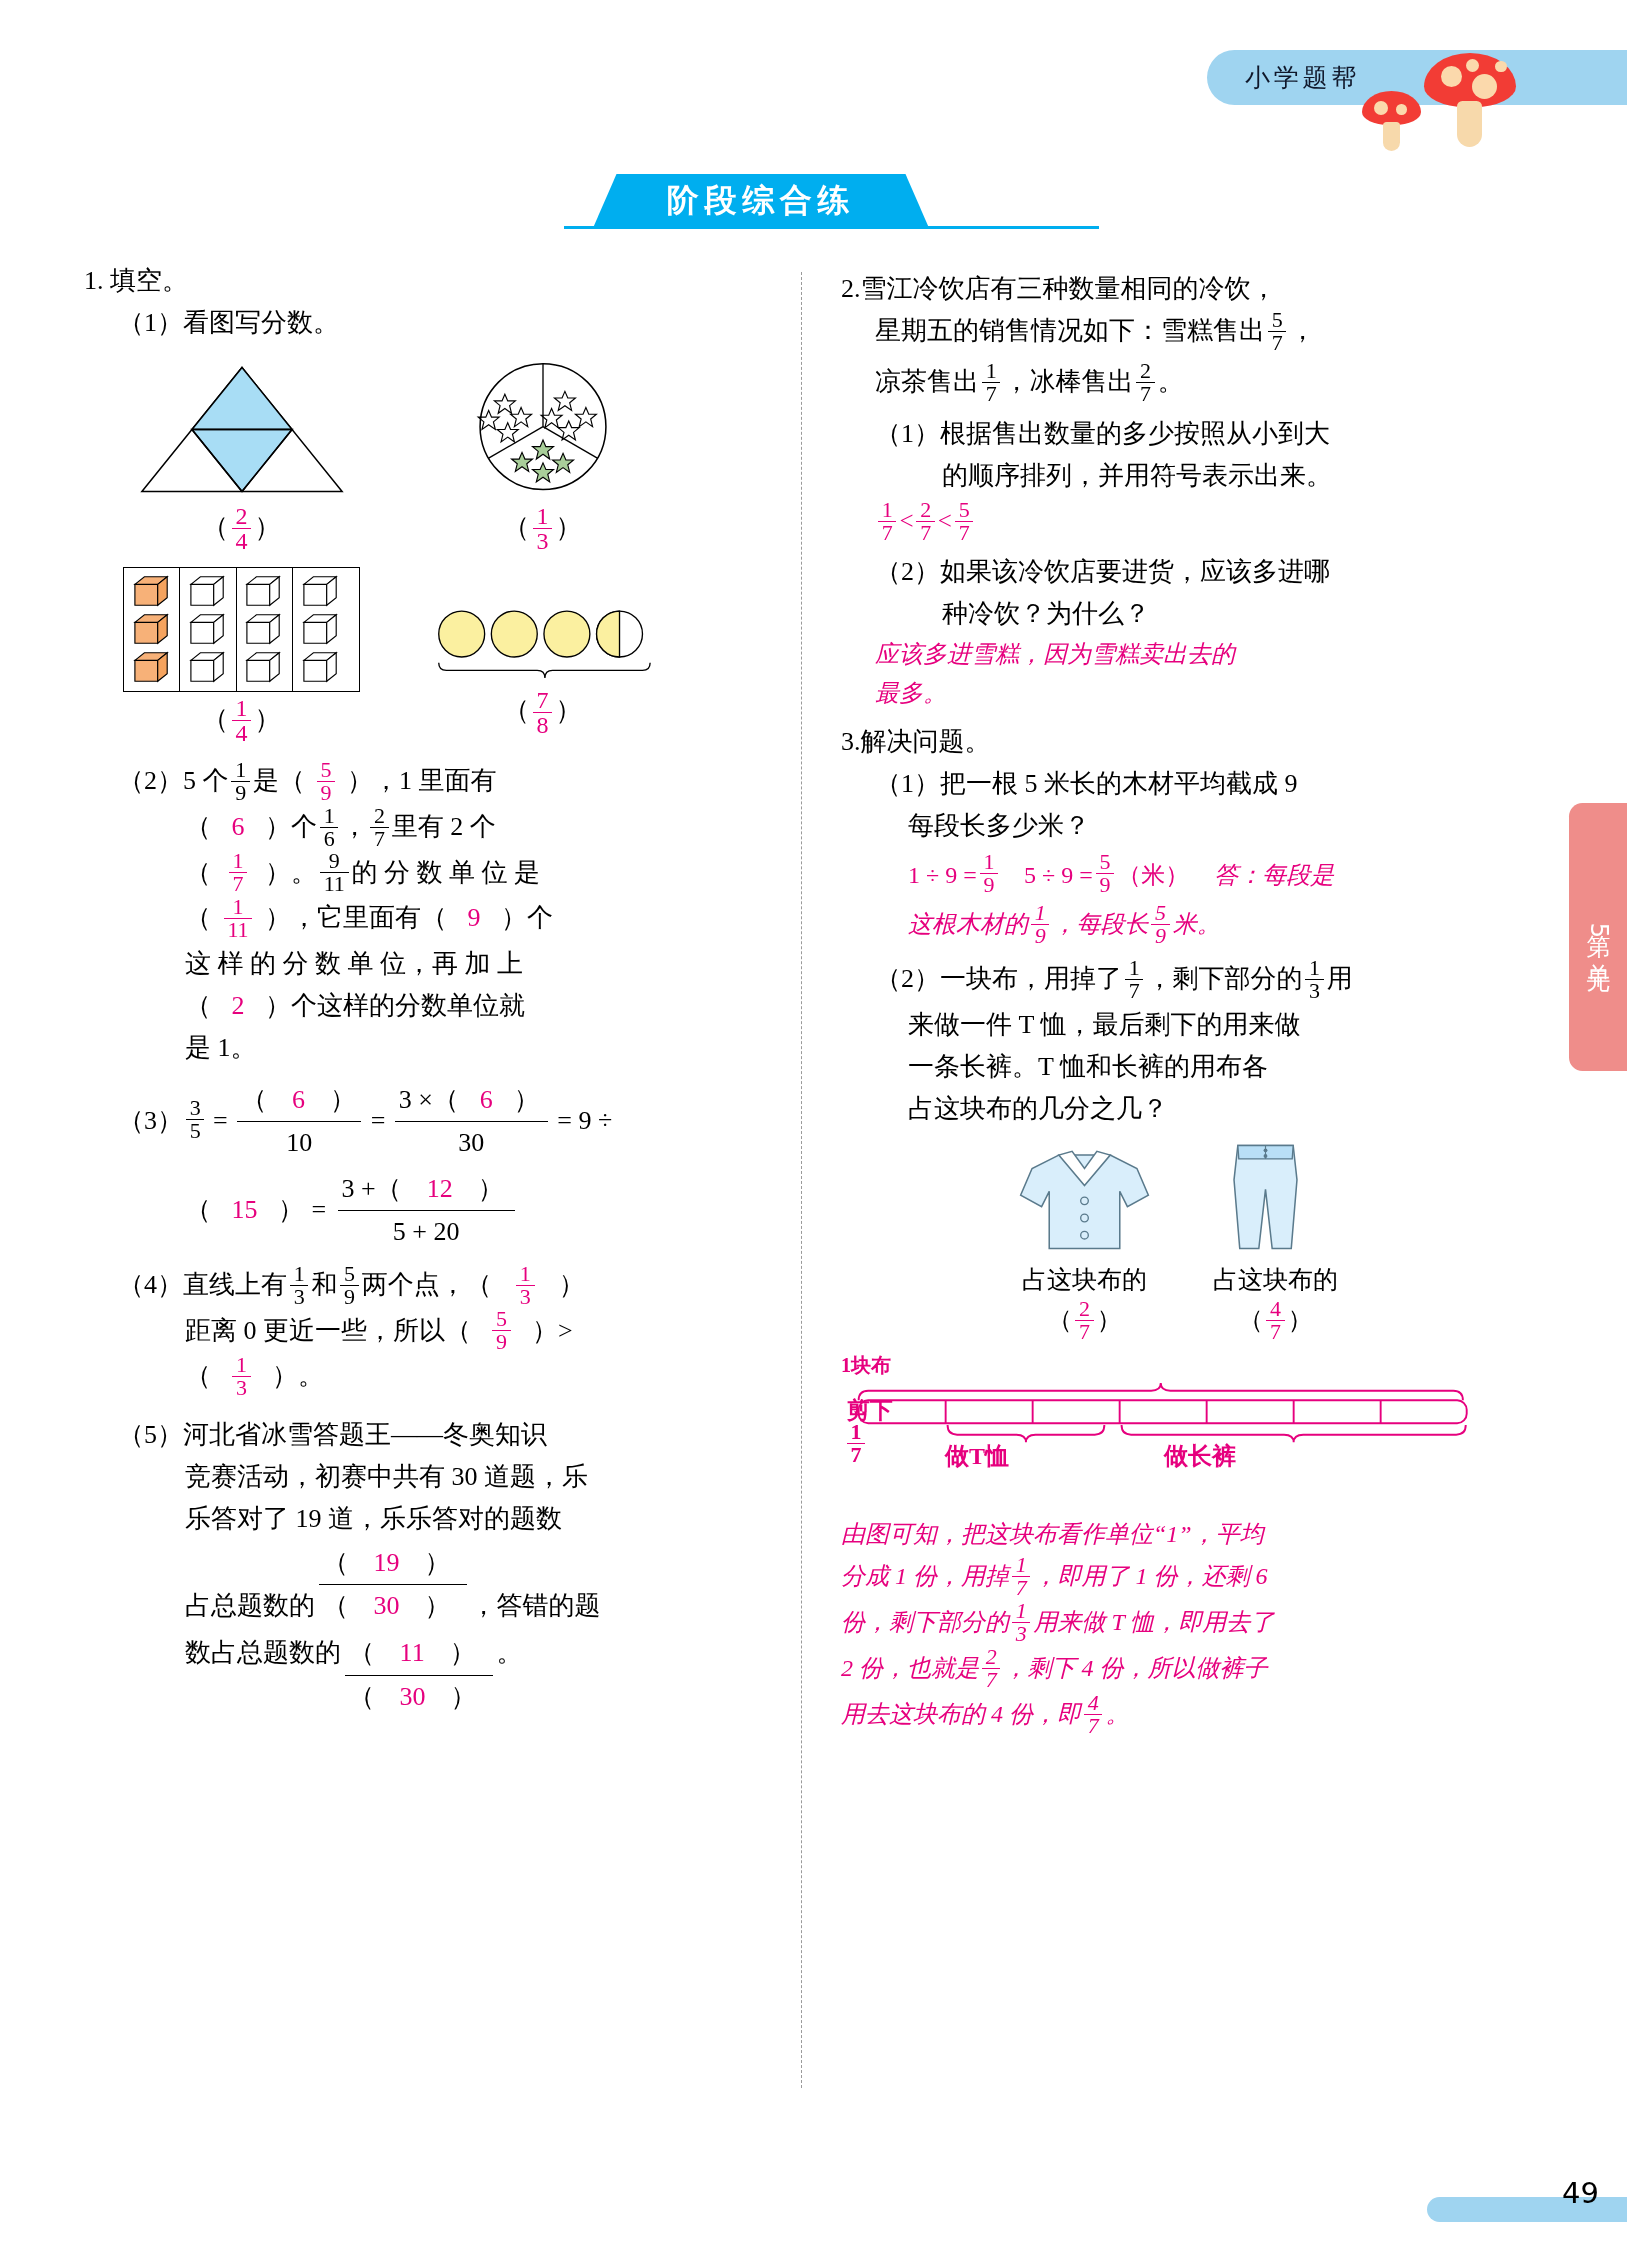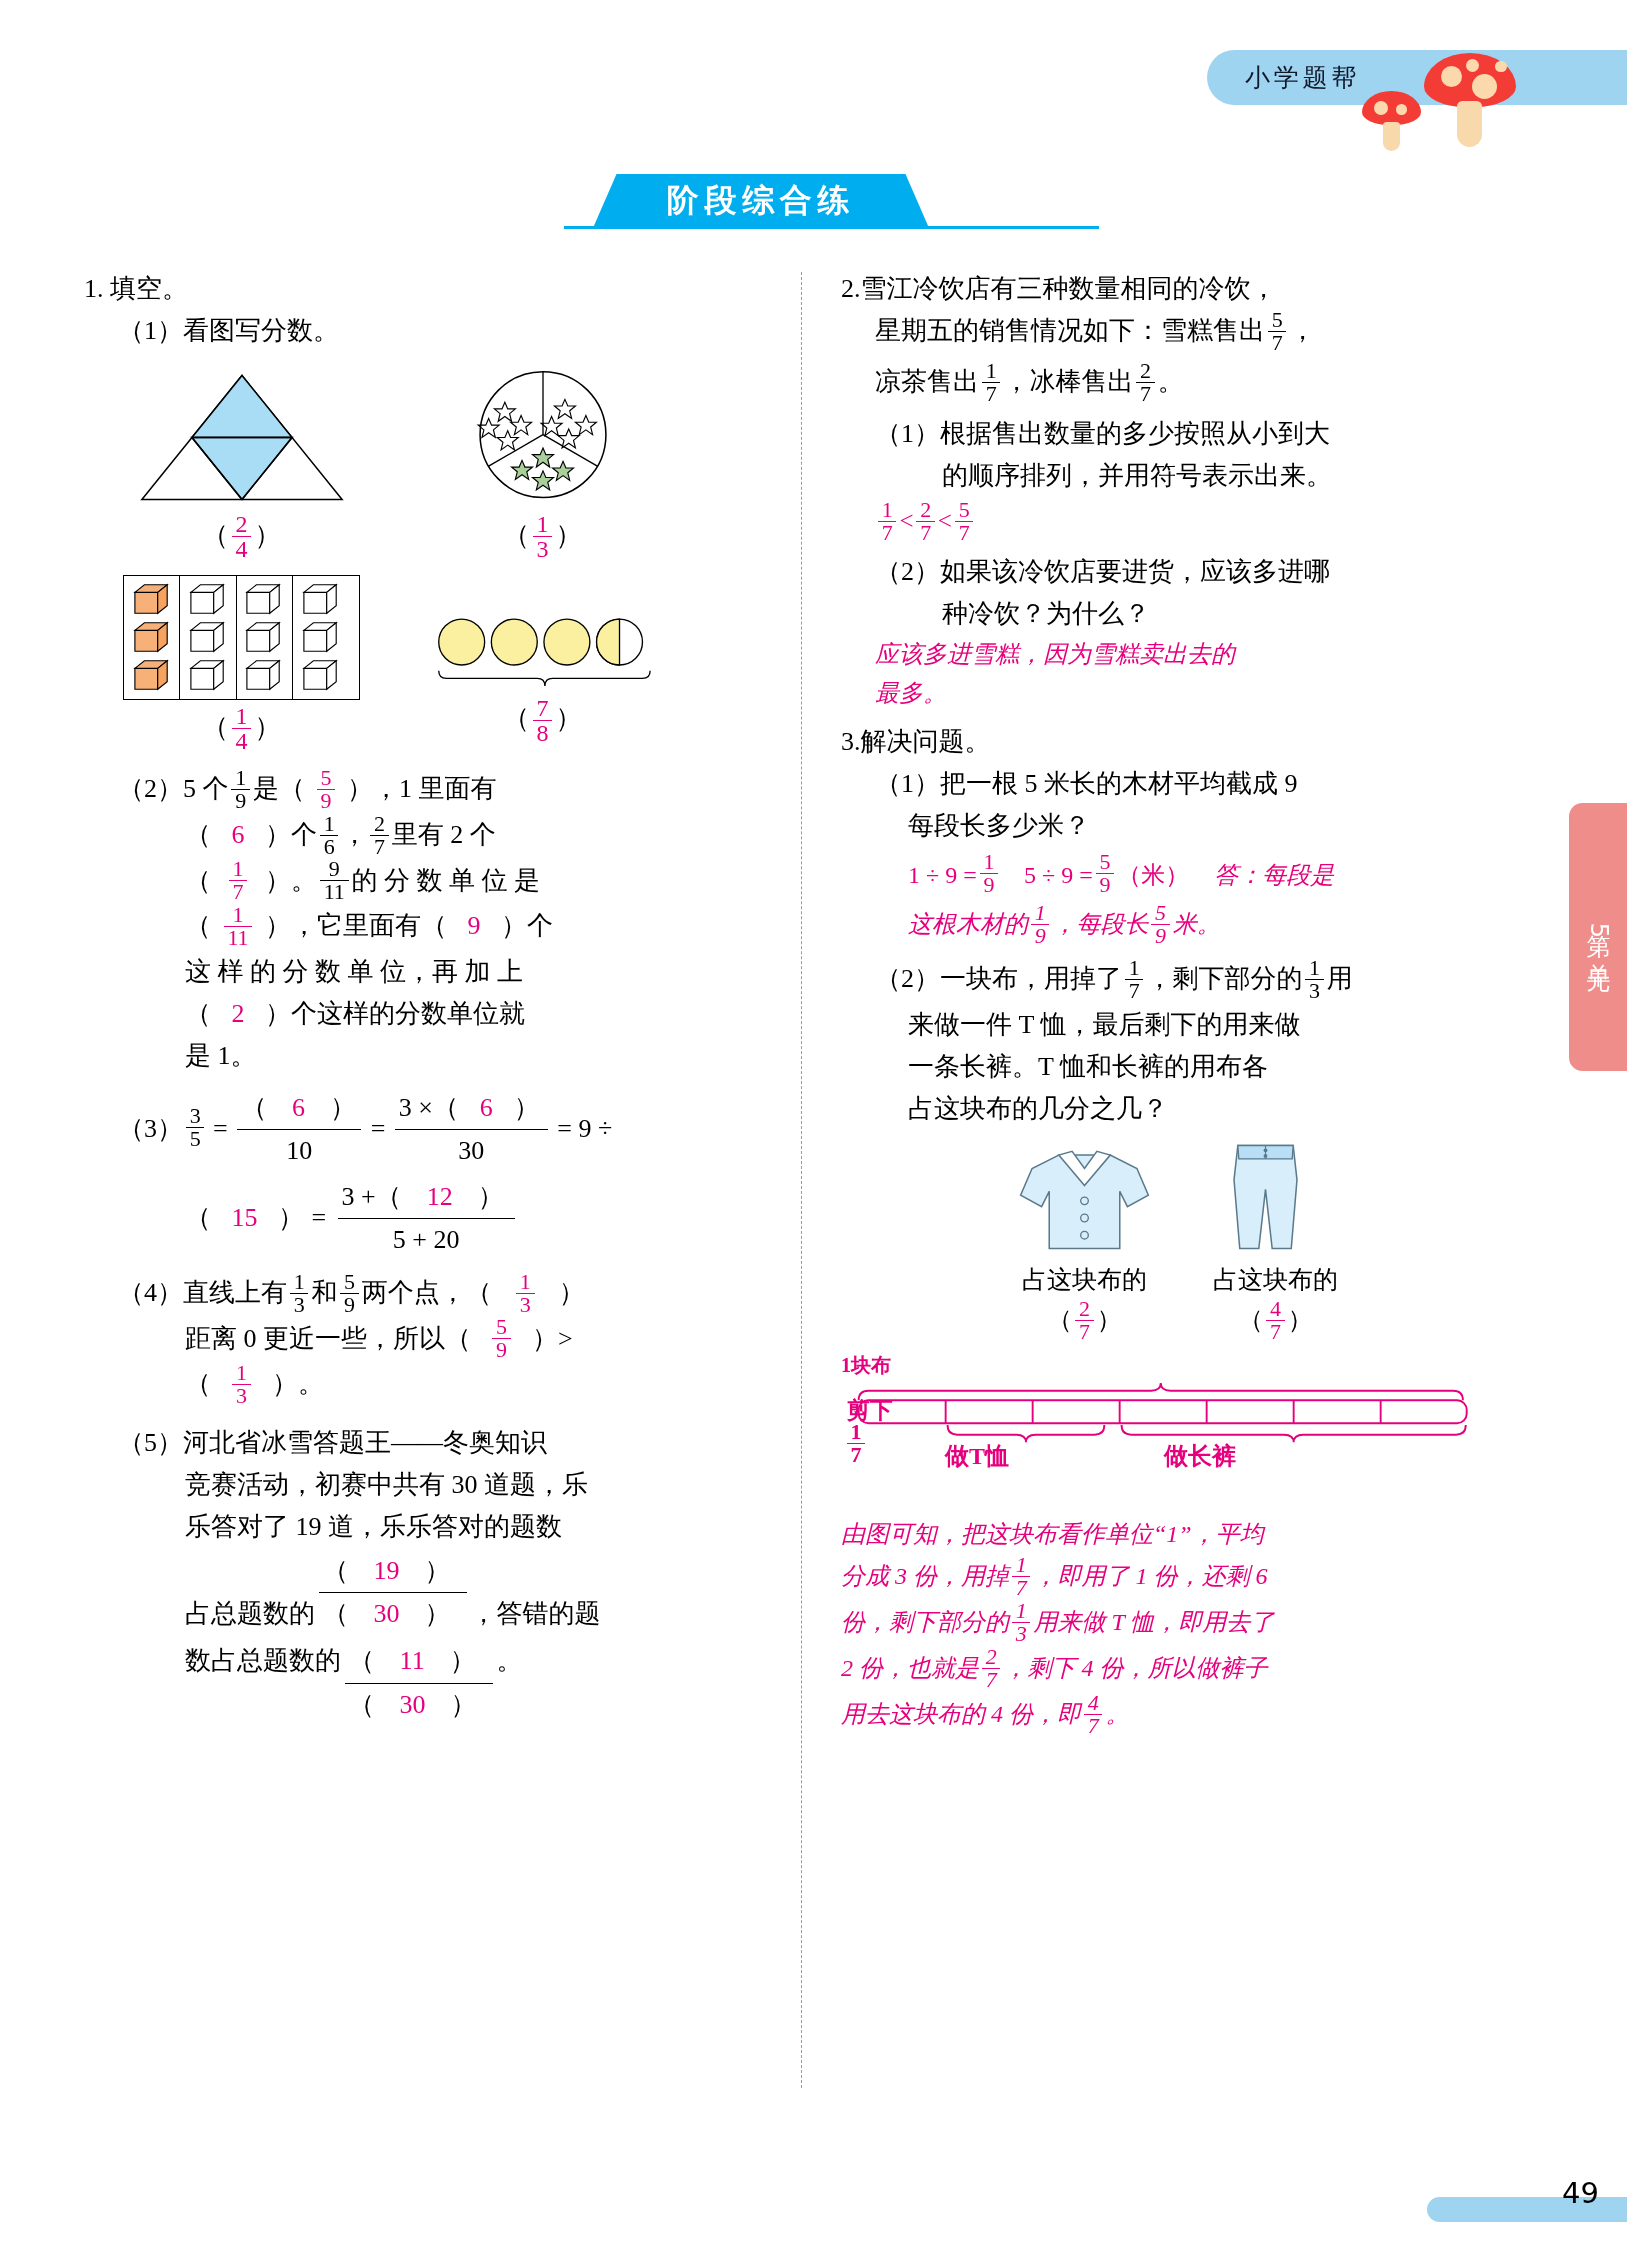--- a/index.html
+++ b/index.html
@@ -33,21 +33,21 @@
   }
   #title-banner span{
     color:#fff; font-size:32px; font-weight:bold; letter-spacing:5.7px;
     font-family:"DejaVu Sans", sans-serif;
   }
   #title-rule{
     position:absolute; left:564px; top:226px; width:535px; height:2.9px; background:#00aeef;
   }
 
   
-  #col-left{ position:absolute; left:84px; top:268px; width:669px;}
+  #col-left{ position:absolute; left:84px; top:260px; width:669px;}
   #col-right{ position:absolute; left:841px; top:268px; width:669px;}
   #divider{
     position:absolute; left:801px; top:272px; width:0; height:1816px;
     border-left:1.9px dashed #9a9a9a;
   }
 
   
   #unit-tab{
     position:absolute; right:0; top:803px; width:59px; height:268px;
     background:#ef8d8a; border-radius:13.4px 0 0 13.4px;
@@ -555,21 +555,21 @@
             <span class="n">1</span>
             <span class="d">7</span>
           </div>
       </div>
       <div style="position:absolute; left:104px; top:88px; color:#e6007e; font-size:24px; font-weight:bold;">做T恤</div>
       <div style="position:absolute; left:323px; top:88px; color:#e6007e; font-size:24px; font-weight:bold;">做长裤</div>
     </div>
 
     <div class="hand" style="font-size:24px; line-height:1.75; margin-top:17px;">
       <div>由图可知，把这块布看作单位“1”，平均</div>
-      <div><span>分成 3 份，用掉</span><span class="fr">
+      <div><span>分成 1 份，用掉</span><span class="fr">
             <span class="n">1</span>
             <span class="d">7</span>
           </span><span>，即用了 1 份，还剩 6</span></div>
       <div><span>份，剩下部分的</span><span class="fr">
             <span class="n">1</span>
             <span class="d">3</span>
           </span><span>用来做 T 恤，即用去了</span></div>
       <div><span>2 份，也就是</span><span class="fr">
             <span class="n">2</span>
             <span class="d">7</span>

